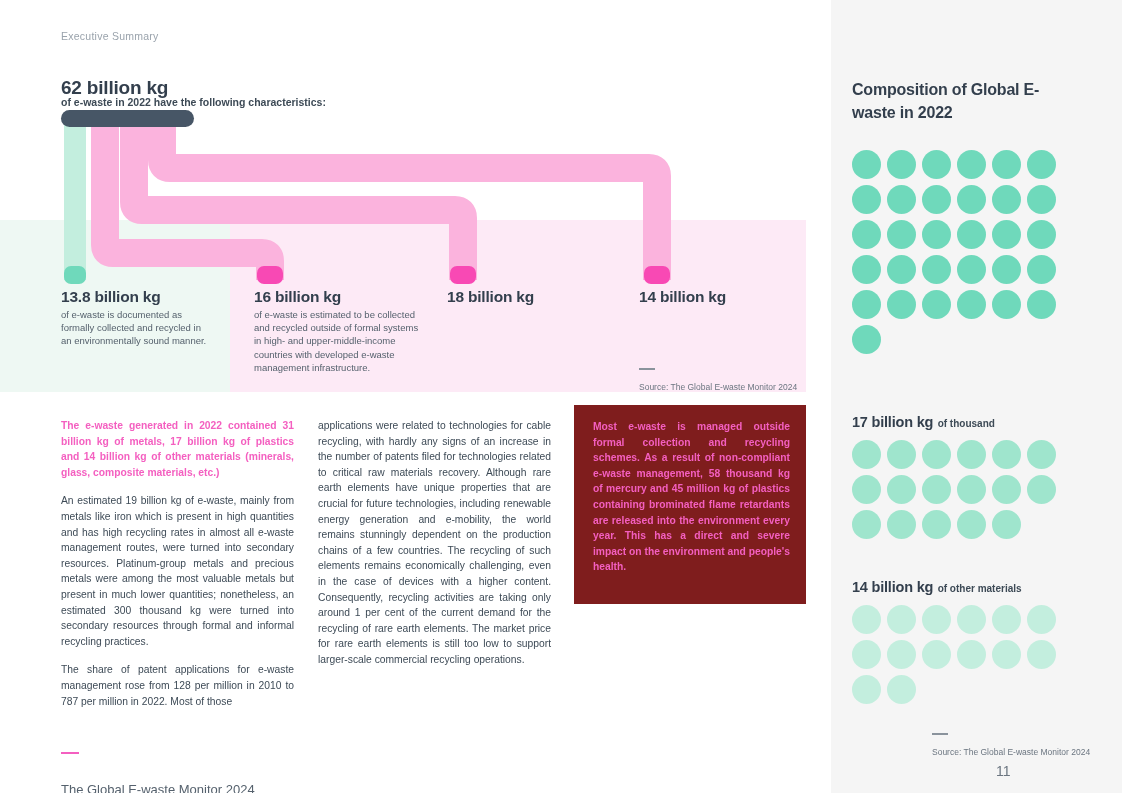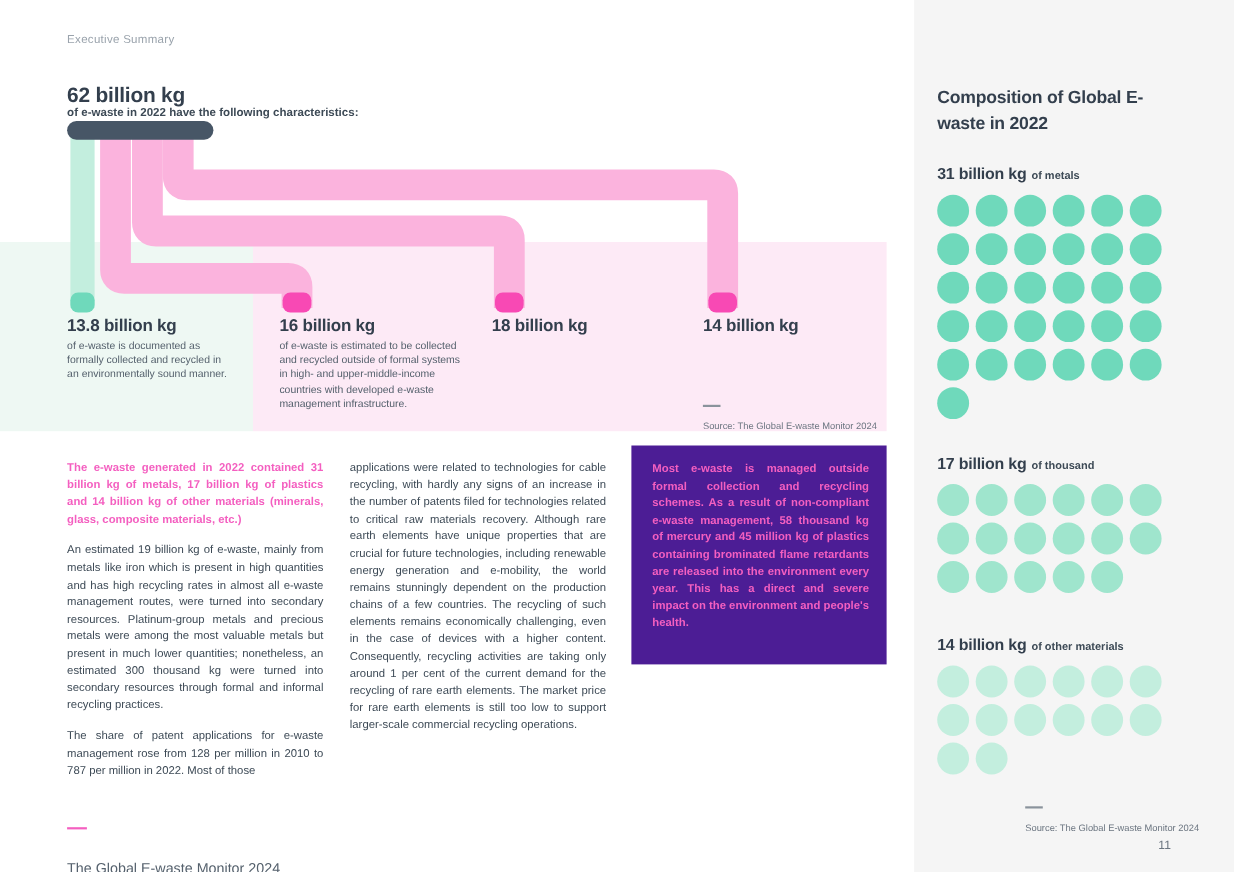--- a/index.html
+++ b/index.html
@@ -67,37 +67,37 @@
   .col { position:absolute; font-size:10.3px; line-height:15.6px; text-align:justify; }
   .col p { margin-bottom:13px; }
   .col p:last-child { margin-bottom:0; }
   .col-1 { left:61px; top:418px; width:233px; }
   .col-2 { left:318px; top:418px; width:233px; }
 
   .lead { color:#f45fc0; font-weight:bold; }
 
   .callout {
     position:absolute; left:574px; top:405px; width:232px; height:199px;
-    background:#4c1d95; padding:14px 16px 0 19px;
+    background:#7f1d1d; padding:14px 16px 0 19px;
   }
   .callout p {
     font-size:10.3px; line-height:15.6px; text-align:justify;
     color:#f45fc0; font-weight:bold;
   }
 
   
   .footer-rule {
     position:absolute; left:61px; top:752px; width:18px; height:2px;
     background:#f45fc0;
   }
   .footer-text {
     position:absolute; left:61px; top:782px; font-size:13px; color:#55616d;
   }
   .page-num {
-    position:absolute; left:1053px; top:763px; font-size:11px; color:#6b7580;
+    position:absolute; left:996px; top:763px; font-size:14px; color:#6b7580;
   }
 
   
   .sb-title {
     position:absolute; left:852px; top:78px; width:230px;
     font-size:16px; font-weight:bold; line-height:23px; color:#333f4d;
     letter-spacing:-.2px;
   }
   .sb-group { position:absolute; left:852px; width:230px; }
   .sb-g0 { top:150px; }
@@ -182,24 +182,20 @@
   <p>Most e-waste is managed outside formal collection and recycling schemes. As a result of non-compliant e-waste management, 58 thousand kg of mercury and 45 million kg of plastics containing brominated flame retardants are released into the environment every year. This has a direct and severe impact on the environment and people's health.</p>
 </div>
 
 <div class="footer-rule"></div>
 <div class="footer-text">The Global E-waste Monitor 2024</div>
 <div class="page-num">11</div>
 
 <div class="sb-title">Composition of Global E-waste in 2022</div>
 
 <div class="sb-group sb-g0">
-  <div class="sb-head">
-    <span class="sb-amt">31 billion kg</span>
-    <span class="sb-unit">of metals</span>
-  </div>
   <div class="dots">
       <span class="dot" style="background: rgb(111, 217, 187);"></span>
       <span class="dot" style="background: rgb(111, 217, 187);"></span>
       <span class="dot" style="background: rgb(111, 217, 187);"></span>
       <span class="dot" style="background: rgb(111, 217, 187);"></span>
       <span class="dot" style="background: rgb(111, 217, 187);"></span>
       <span class="dot" style="background: rgb(111, 217, 187);"></span>
       <span class="dot" style="background: rgb(111, 217, 187);"></span>
       <span class="dot" style="background: rgb(111, 217, 187);"></span>
       <span class="dot" style="background: rgb(111, 217, 187);"></span>

